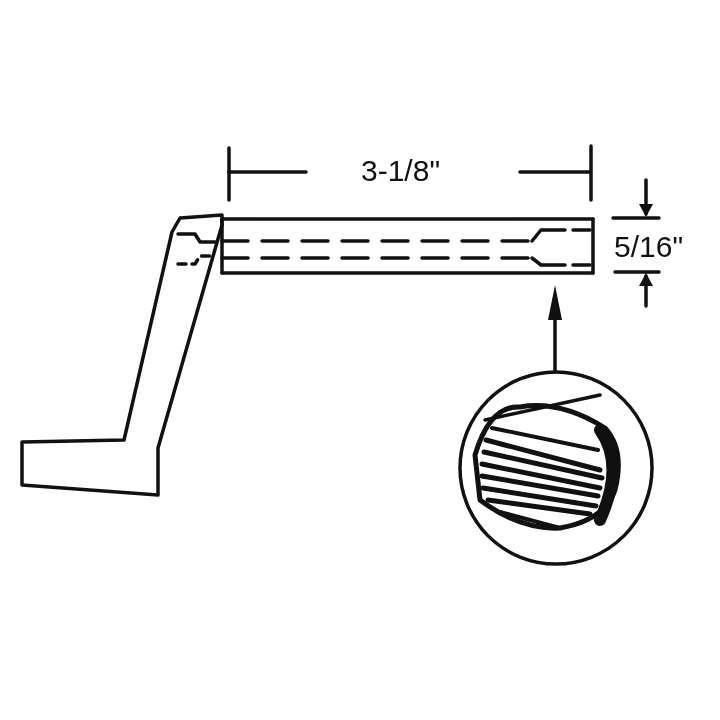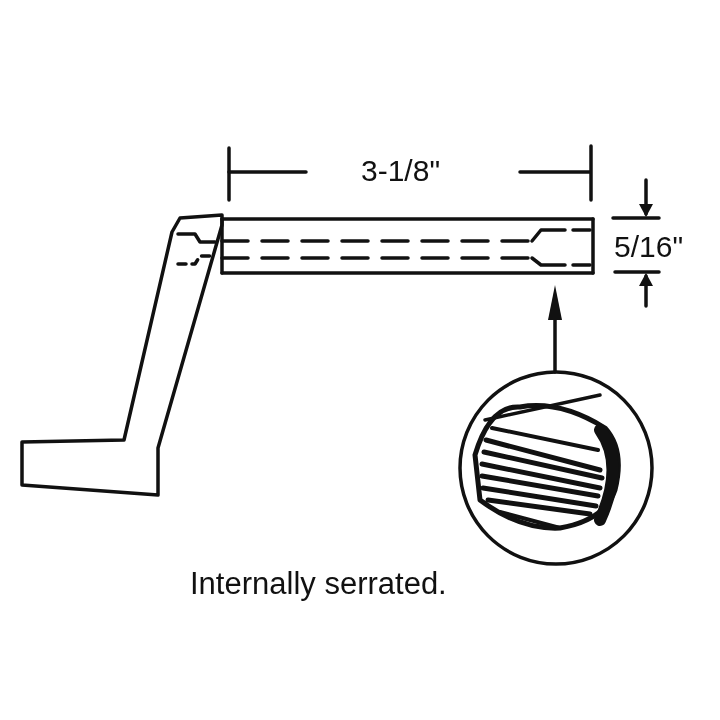--- a/index.html
+++ b/index.html
@@ -73,14 +73,13 @@
         <path d="M488,500 L590,514" stroke-width="5"></path>
         <path d="M492,428 L598,450" stroke-width="4"></path>
         <path d="M600,430 Q625,465 600,520" stroke-width="12"></path>
         <path d="M500,512 L560,528" stroke-width="4"></path>
       </g>
     </g>
   </svg>
 
   <div id="dim-length-label" class="lbl">3-1/8"</div>
   <div id="dim-diameter-label" class="lbl">5/16"</div>
-  <div id="caption" class="lbl">Internally serrated.</div>
 </div>
 
 </body></html>

